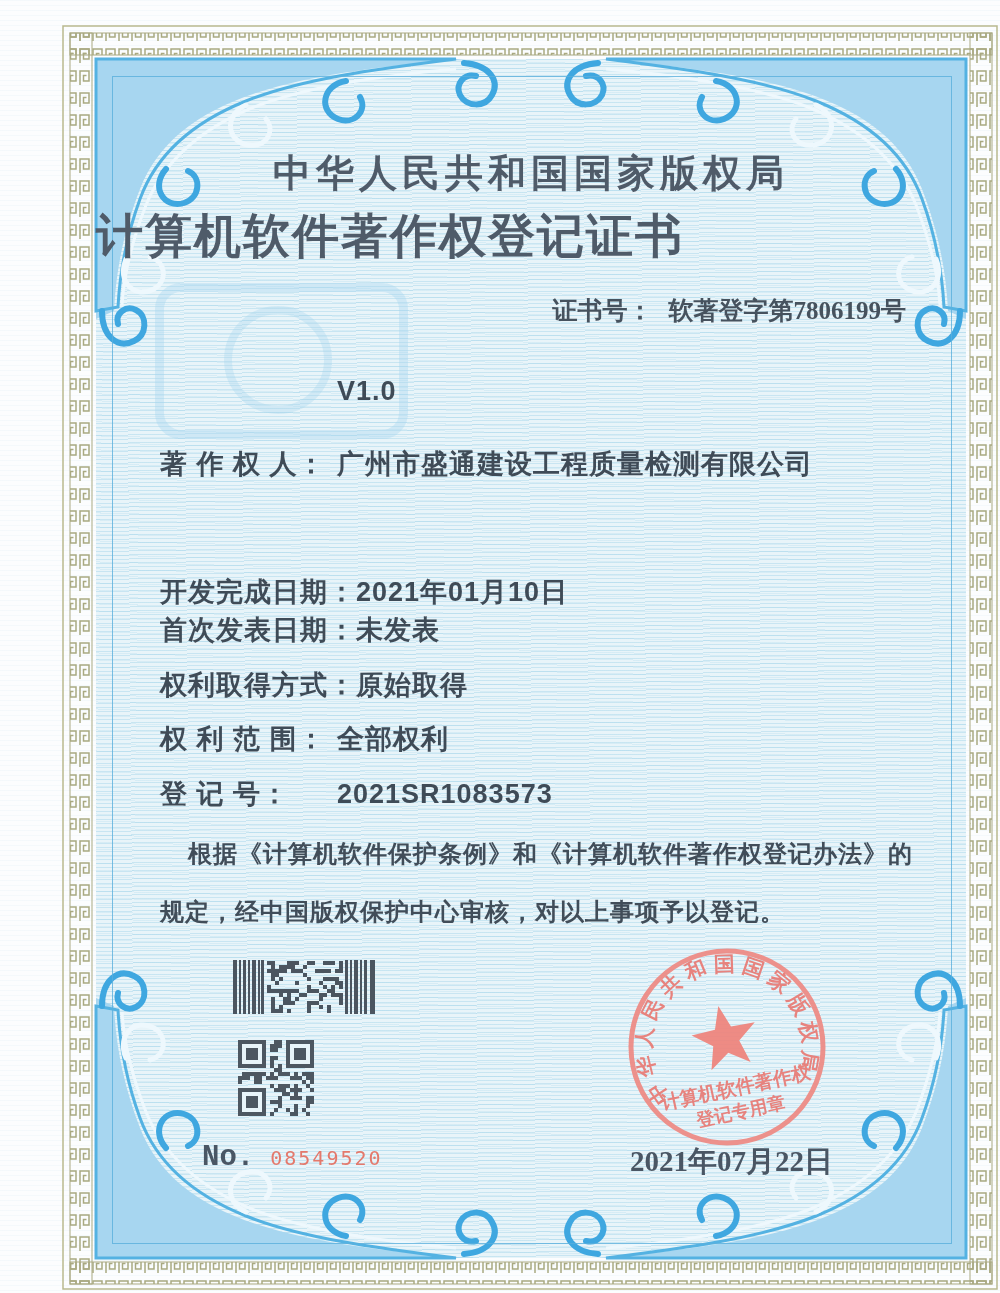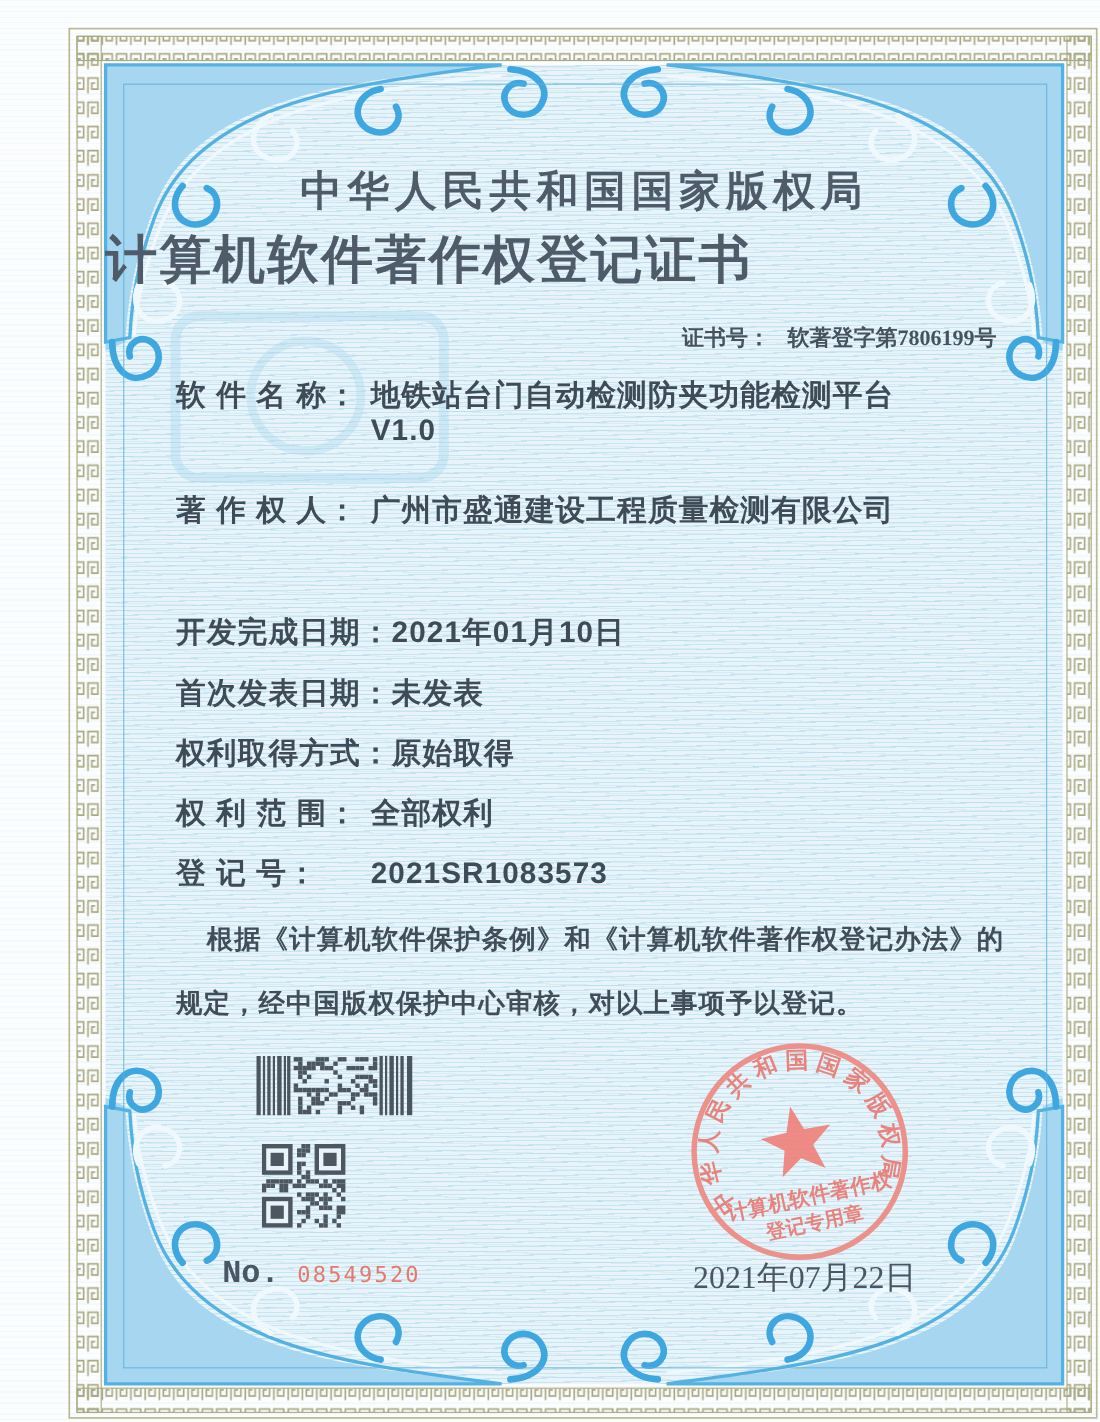--- a/index.html
+++ b/index.html
@@ -24,37 +24,37 @@
   .watermark::after { content:""; position:absolute; left:60px; top:14px; width:92px; height:92px;
     border:8px solid rgba(165,212,238,.33); border-radius:50%; }
 
   .authority { position:absolute; left:96px; width:870px; top:148px; text-align:center;
     font-family:"Liberation Serif","DejaVu Serif",serif; font-weight:bold; font-size:38px;
     letter-spacing:5px; color:#4f5b69; }
   .cert-title { position:absolute; left:96px; width:870px; top:205px; text-align:left;
     font-family:"Liberation Serif","DejaVu Serif",serif; font-weight:bold; font-size:47px;
     letter-spacing:2px; color:#4f5b69; }
   .cert-no { position:absolute; top:294px; left:96px; width:810px; text-align:right;
-    font-family:"Liberation Serif","DejaVu Serif",serif; font-weight:bold; font-size:20px;
+    font-family:"Liberation Serif","DejaVu Serif",serif; font-weight:bold; font-size:25px;
     color:#46525e; white-space:nowrap; }
   .cert-no .gap { display:inline-block; width:16px; }
 
   .row { position:absolute; left:160px; font-size:27px; font-weight:bold; color:#3f4b57;
     white-space:nowrap; letter-spacing:1px; }
   .row .lbl { display:inline-block; min-width:177px; }
   .stmt { position:absolute; font-size:24px; font-weight:bold; color:#414d59;
     letter-spacing:1px; white-space:nowrap; }
 
   .serial { position:absolute; left:202px; top:1141px; white-space:nowrap; }
   .serial .no { font-family:Liberation Mono, monospace; font-weight:bold;
     font-size:29px; color:#4a5664; }
   .serial .num { font-family:"DejaVu Sans Mono","Liberation Mono",monospace;
     font-size:20px; color:#e4796c; letter-spacing:2px; margin-left:16px; }
   .issue-date { position:absolute; left:630px; top:1142px;
-    font-family:"Liberation Serif","DejaVu Serif",serif; font-weight:normal; font-size:29px;
+    font-family:"Liberation Serif","DejaVu Serif",serif; font-weight:bold; font-size:29px;
     color:#4a5664; white-space:nowrap; }
   .seal-svg { position:absolute; left:612px; top:932px; opacity:.92; }
   .code-svg { position:absolute; }
 </style>
 </head>
 <body>
 
 <div class="page">
 
   <svg class="layer" width="1000" height="1293">
@@ -94,29 +94,26 @@
   </svg>
 
   <div class="inner-line"></div>
 
   <div class="authority">中华人民共和国国家版权局</div>
   <div class="cert-title">计算机软件著作权登记证书</div>
   <div class="cert-no">
     <span>证书号：</span><span class="gap"></span><span>软著登字第7806199号</span>
   </div>
 
-  <div class="row" style="top:341px">
-    <span class="lbl">软 件 名 称：</span><span class="val">地铁站台门自动检测防夹功能检测平台</span>
-  </div>
   <div class="row" style="top:376px;left:337px">V1.0</div>
 
   <div class="row" style="top:446px">
     <span class="lbl">著 作 权 人：</span><span class="val">广州市盛通建设工程质量检测有限公司</span>
   </div>
-  <div class="row" style="top:557px">
+  <div class="row" style="top:574px">
     <span class="lbl">开发完成日期：</span><span class="val">2021年01月10日</span>
   </div>
   <div class="row" style="top:612px">
     <span class="lbl">首次发表日期：</span><span class="val">未发表</span>
   </div>
   <div class="row" style="top:667px">
     <span class="lbl">权利取得方式：</span><span class="val">原始取得</span>
   </div>
   <div class="row" style="top:721px">
     <span class="lbl">权 利 范 围：</span><span class="val">全部权利</span>

